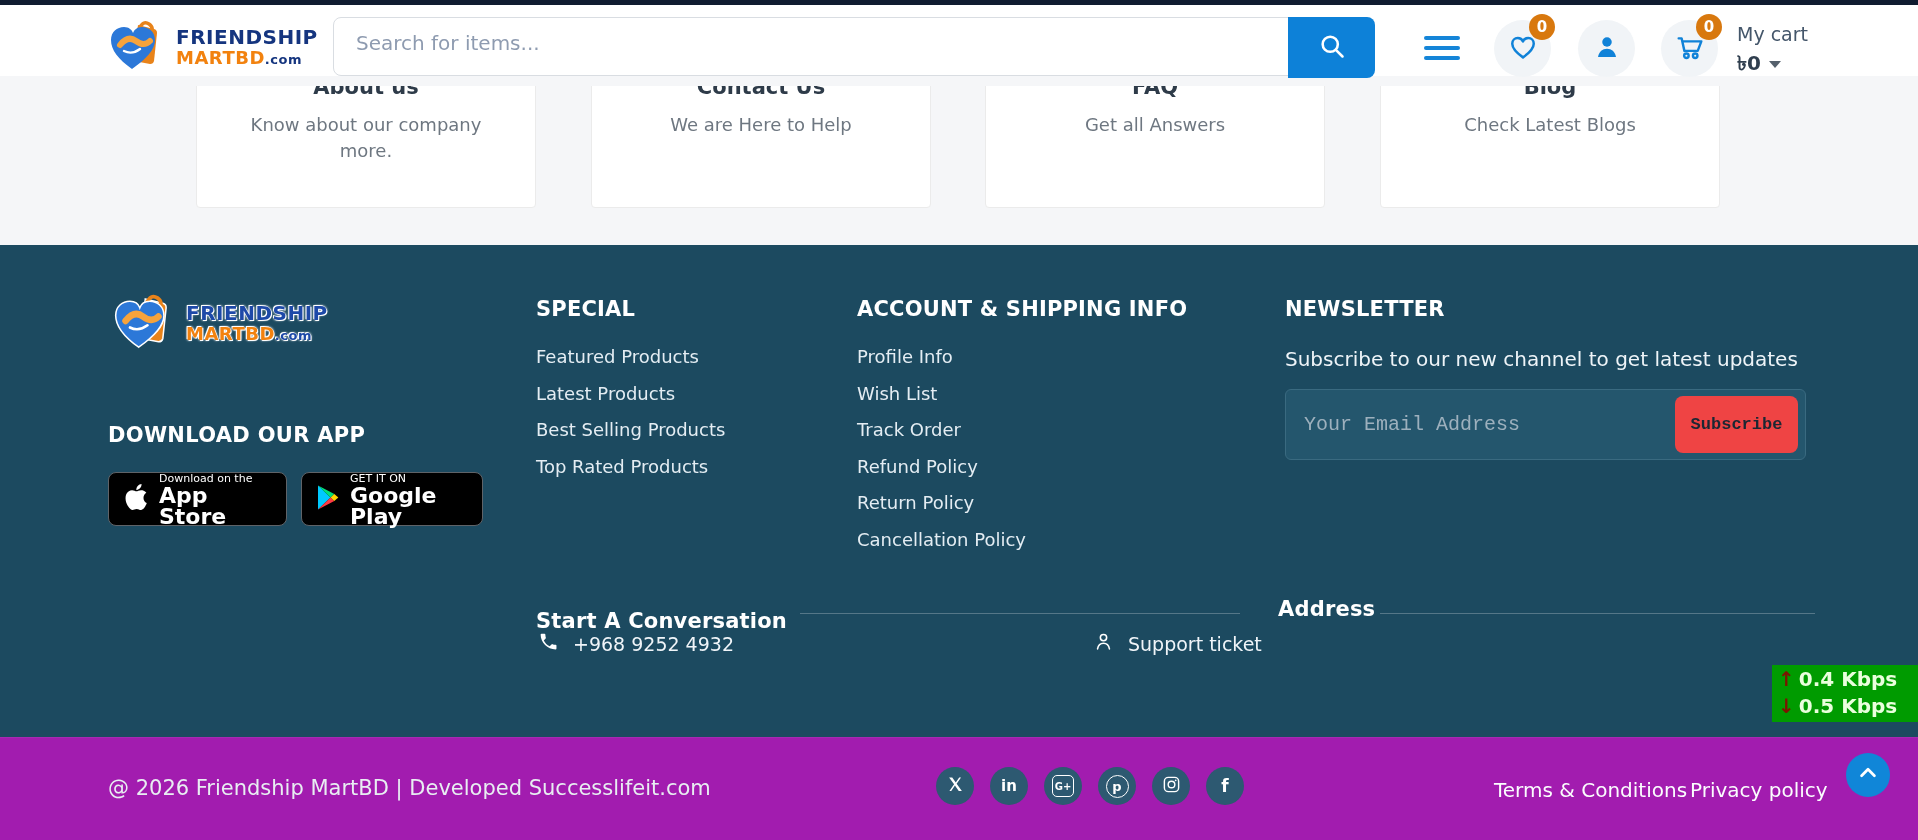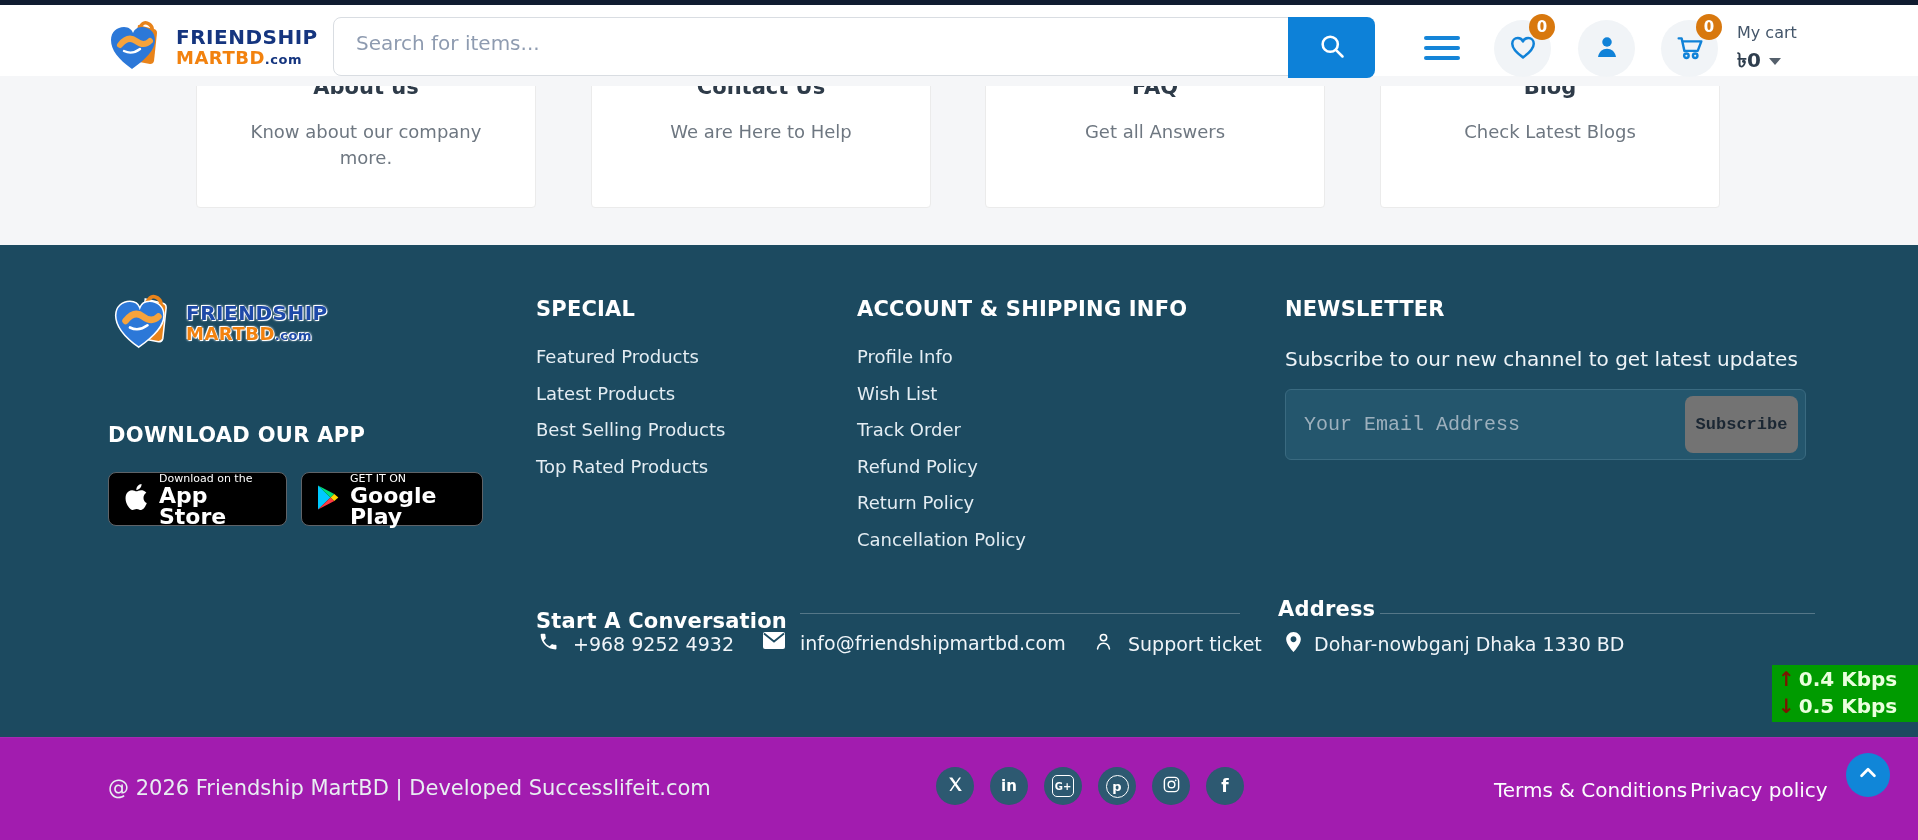--- a/index.html
+++ b/index.html
@@ -31,31 +31,31 @@
 
   .hdr-circle{width:57px;height:57px;border-radius:50%;background:#f1f4f7;display:flex;
       align-items:center;justify-content:center;cursor:pointer;}
   .badge{position:absolute;top:-6px;right:-4px;width:26px;height:26px;border-radius:50%;
       background:#d8780e;color:#fff;font-size:15px;font-weight:bold;display:flex;
       align-items:center;justify-content:center;}
   #wishlist-btn{left:1494px;top:15px;}
   #account-btn{left:1578px;top:15px;}
   #cart-btn{left:1661px;top:15px;}
   #my-cart{left:1737px;top:18px;cursor:pointer;}
-  #my-cart .label{font-size:16px;color:#44566a;}
+  #my-cart .label{font-size:19px;color:#44566a;}
   #my-cart .total{font-size:20px;font-weight:bold;color:#2f3e4e;margin-top:3px;display:flex;align-items:center;gap:8px;}
   .caret{width:0;height:0;border-left:6px solid transparent;border-right:6px solid transparent;
       border-top:7px solid #55606c;display:inline-block;}
 
   
   #cards-bg{left:0;top:86px;width:1918px;height:159px;background:#f5f6f8;z-index:0;}
   .card{top:34px;width:340px;height:174px;background:#fff;border:1px solid #ebebeb;border-radius:4px;
       z-index:1;text-align:center;box-sizing:border-box;padding:40px 44px 0 44px;cursor:pointer;}
   .card .title{font-size:21px;font-weight:bold;color:#2e3b49;}
-  .card .subtitle{font-size:18px;color:#6e7781;margin-top:20px;line-height:26px;}
+  .card .subtitle{font-size:18px;color:#6e7781;margin-top:13px;line-height:26px;}
 
   
   #footer{left:0;top:245px;width:1918px;height:492px;background:#1c4a60;z-index:2;}
   .f-heading{font-size:21px;font-weight:bold;color:#ffffff;letter-spacing:.2px;}
   .f-link{font-size:18px;color:#e4edf3;line-height:36.5px;cursor:pointer;white-space:nowrap;}
   #logo-f{left:108px;top:44px;height:70px;display:flex;align-items:center;gap:10px;}
   #download-heading{left:108px;top:178px;font-size:21px;font-weight:bold;color:#fff;letter-spacing:.3px;}
   .store-badge{top:227px;height:54px;background:#000;border:1px solid #5f6368;border-radius:8px;
       display:flex;align-items:center;padding:0 14px;gap:10px;cursor:pointer;box-sizing:border-box;}
   #badge-apple{left:108px;width:179px;}
@@ -65,21 +65,21 @@
   #col-special{left:536px;top:52px;}
   #col-account{left:857px;top:52px;}
   #col-news{left:1285px;top:52px;}
   .col-links{margin-top:18px;}
   #news-subtitle{font-size:20px;color:#eef4f8;margin-top:26px;}
   #news-input-wrap{position:relative;margin-top:18px;width:521px;height:71px;background:#24566d;
       border:1px solid #3a6a80;border-radius:6px;box-sizing:border-box;font-family:Liberation Mono, monospace;}
   #news-input{position:absolute;left:0;top:0;width:100%;height:100%;background:transparent;border:none;
       outline:none;font-family:inherit;font-size:20px;color:#e8f1f7;padding:0 140px 0 18px;box-sizing:border-box;}
   #news-input::placeholder{color:#9db0bd;}
-  #subscribe-btn{position:absolute;right:7px;top:6px;bottom:6px;width:113px;background:#737373;border:none;
+  #subscribe-btn{position:absolute;right:7px;top:6px;bottom:6px;width:123px;background:#ef4444;border:none;
       border-radius:8px;font-family:inherit;font-size:17px;font-weight:600;color:#1b2733;cursor:pointer;}
   #conv-heading{left:536px;top:364px;}
   #conv-line{left:800px;top:368px;width:440px;height:1px;background:rgba(255,255,255,.25);}
   #addr-heading{left:1278px;top:352px;}
   #addr-line{left:1380px;top:368px;width:435px;height:1px;background:rgba(255,255,255,.25);}
   .contact-item{top:386px;display:flex;align-items:center;gap:14px;font-size:19px;color:#f0f5f9;cursor:pointer;}
   #contact-phone{left:538px;}
   #contact-email{left:762px;}
   #contact-support{left:1093px;}
   #addr-row{left:1285px;top:386px;display:flex;align-items:center;gap:12px;font-size:19px;color:#f0f5f9;}
@@ -291,51 +291,34 @@
 
     <div class="abs contact-item" id="contact-phone">
       <span>
         <svg width="21" height="21" viewBox="0 0 24 24" fill="#ffffff">
           <path d="M6.6 10.8c1.5 2.9 3.8 5.2 6.7 6.7l2.2-2.2c.3-.3.7-.4 1-.3 1.1.4 2.4.6 3.6.6.6 0 1 .4 1 1V20c0 .6-.4 1-1 1C10.9 21 3 13.1 3 4c0-.6.4-1 1-1h3.4c.6 0 1 .4 1 1 0 1.3.2 2.5.6 3.6.1.4 0 .7-.3 1l-2.1 2.2z"></path>
         </svg>
       </span>
       <span>+968 9252 4932</span>
     </div>
 
-    <div class="abs contact-item" id="contact-email">
-      <span>
-        <svg width="24" height="19" viewBox="0 0 24 19">
-          <rect x="1" y="1" width="22" height="17" rx="2" fill="#ffffff"></rect>
-          <path d="M2 2.5 L12 10.5 L22 2.5" fill="none" stroke="#1c4a60" stroke-width="1.8"></path>
-        </svg>
-      </span>
-      <span>info@friendshipmartbd.com</span>
-    </div>
 
     <div class="abs contact-item" id="contact-support">
       <span>
         <svg width="21" height="21" viewBox="0 0 24 24" fill="none" stroke="#ffffff" stroke-width="1.8" stroke-linecap="round">
           <circle cx="12" cy="7.5" r="3.6"></circle>
           <path d="M5.2 20.5 C6 16.2 8.7 14 12 14 C15.3 14 18 16.2 18.8 20.5"></path>
         </svg>
       </span>
       <span>Support ticket</span>
     </div>
 
     <div class="abs f-heading" id="addr-heading">Address</div>
     <div class="abs" id="addr-line"></div>
 
-    <div class="abs" id="addr-row">
-      <span>
-        <svg width="17" height="22" viewBox="0 0 18 24" fill="#ffffff">
-          <path d="M9 1 C4.6 1 1 4.6 1 9 c0 5.6 8 14 8 14 s8-8.4 8-14 C17 4.6 13.4 1 9 1 z M9 12.2 c-1.8 0-3.2-1.4-3.2-3.2 S7.2 5.8 9 5.8 s3.2 1.4 3.2 3.2 S10.8 12.2 9 12.2z"></path>
-        </svg>
-      </span>
-      <span>Dohar-nowbganj Dhaka 1330 BD</span>
-    </div>
   </div>
 
   <div class="abs" id="speed-meter">
     <div class="sm-row">
         <span class="sm-arrow">↑</span>
         <span>0.4 Kbps</span>
       </div>
     <div class="sm-row">
         <span class="sm-arrow">↓</span>
         <span>0.5 Kbps</span>

